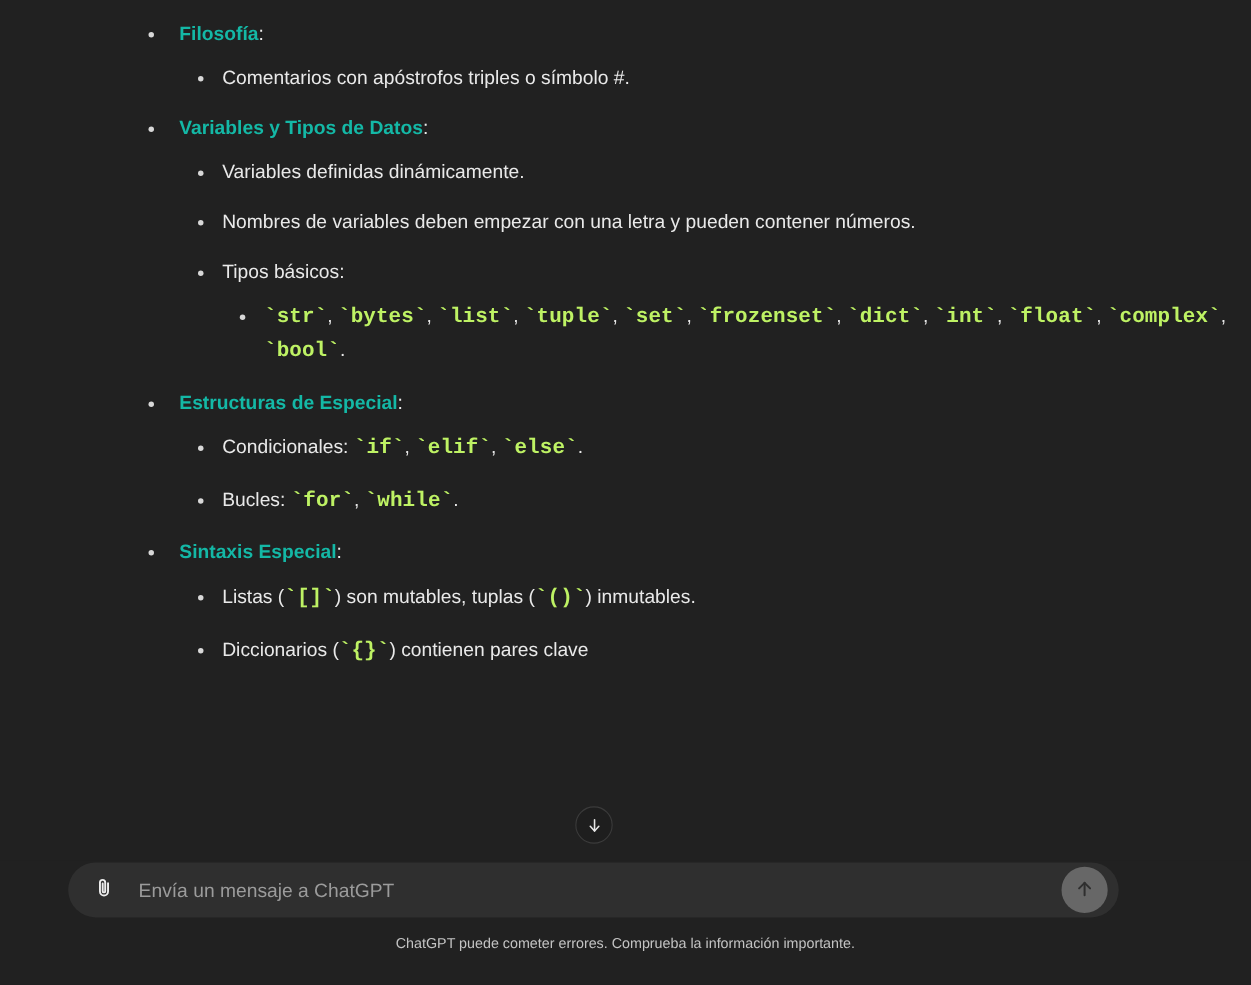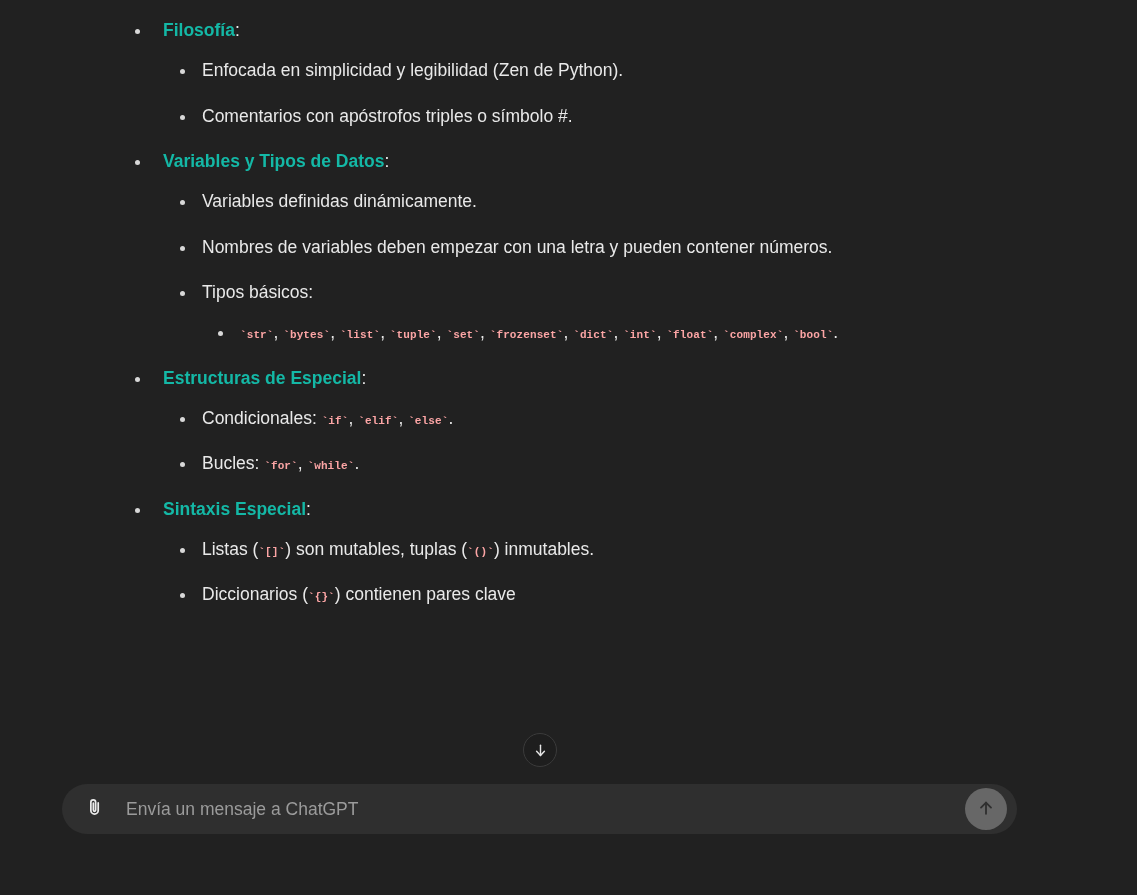--- a/index.html
+++ b/index.html
@@ -95,23 +95,23 @@
     left: 16px;
     top: 13px;
   }
 
   .grp { margin-bottom: 26px; }
   .grp.last { margin-bottom: 0; }
 
   
   code {
     font-family: "Liberation Mono", "DejaVu Sans Mono", monospace;
-    font-size: 11px;
+    font-size: 19px;
     font-weight: bold;
-    color: #fca5a5;
+    color: #bef264;
     letter-spacing: 0.1px;
   }
 
   
   .scroll-btn {
     position: absolute;
     left: 523px;
     top: 733px;
     width: 34px;
     height: 34px;
@@ -201,21 +201,20 @@
     color: #c3c3c3;
   }
 </style>
 </head>
 <body>
 
 <div class="conversation">
   <div class="message">
     <ul class="lvl1" id="outline-root">
         <li class="grp"><span class="head">Filosofía</span>:<ul class="lvl2">
-            <li>Enfocada en simplicidad y legibilidad (Zen de Python).</li>
             <li>Comentarios con apóstrofos triples o símbolo #.</li>
           </ul></li>
         <li class="grp"><span class="head">Variables y Tipos de Datos</span>:<ul class="lvl2">
             <li>Variables definidas dinámicamente.</li>
             <li>Nombres de variables deben empezar con una letra y pueden contener números.</li>
             <li>Tipos básicos:<ul class="lvl3">
                 <li><code>`str`</code>, <code>`bytes`</code>, <code>`list`</code>, <code>`tuple`</code>, <code>`set`</code>, <code>`frozenset`</code>, <code>`dict`</code>, <code>`int`</code>, <code>`float`</code>, <code>`complex`</code>, <code>`bool`</code>.</li>
               </ul></li>
           </ul></li>
         <li class="grp"><span class="head">Estructuras de Especial</span>:<ul class="lvl2">
@@ -257,13 +256,14 @@
       <span>
         <svg width="20" height="20" viewBox="0 0 24 24" fill="none" stroke="#2f2f2f" stroke-width="2.2" stroke-linecap="round" stroke-linejoin="round">
           <line x1="12" y1="19" x2="12" y2="5.5"></line>
           <polyline points="6,11.5 12,5.5 18,11.5"></polyline>
         </svg>
       </span>
     </button>
 
   </div>
 
+  <div class="footer-note">ChatGPT puede cometer errores. Comprueba la información importante.</div>
 </div>
 
 </body></html>

